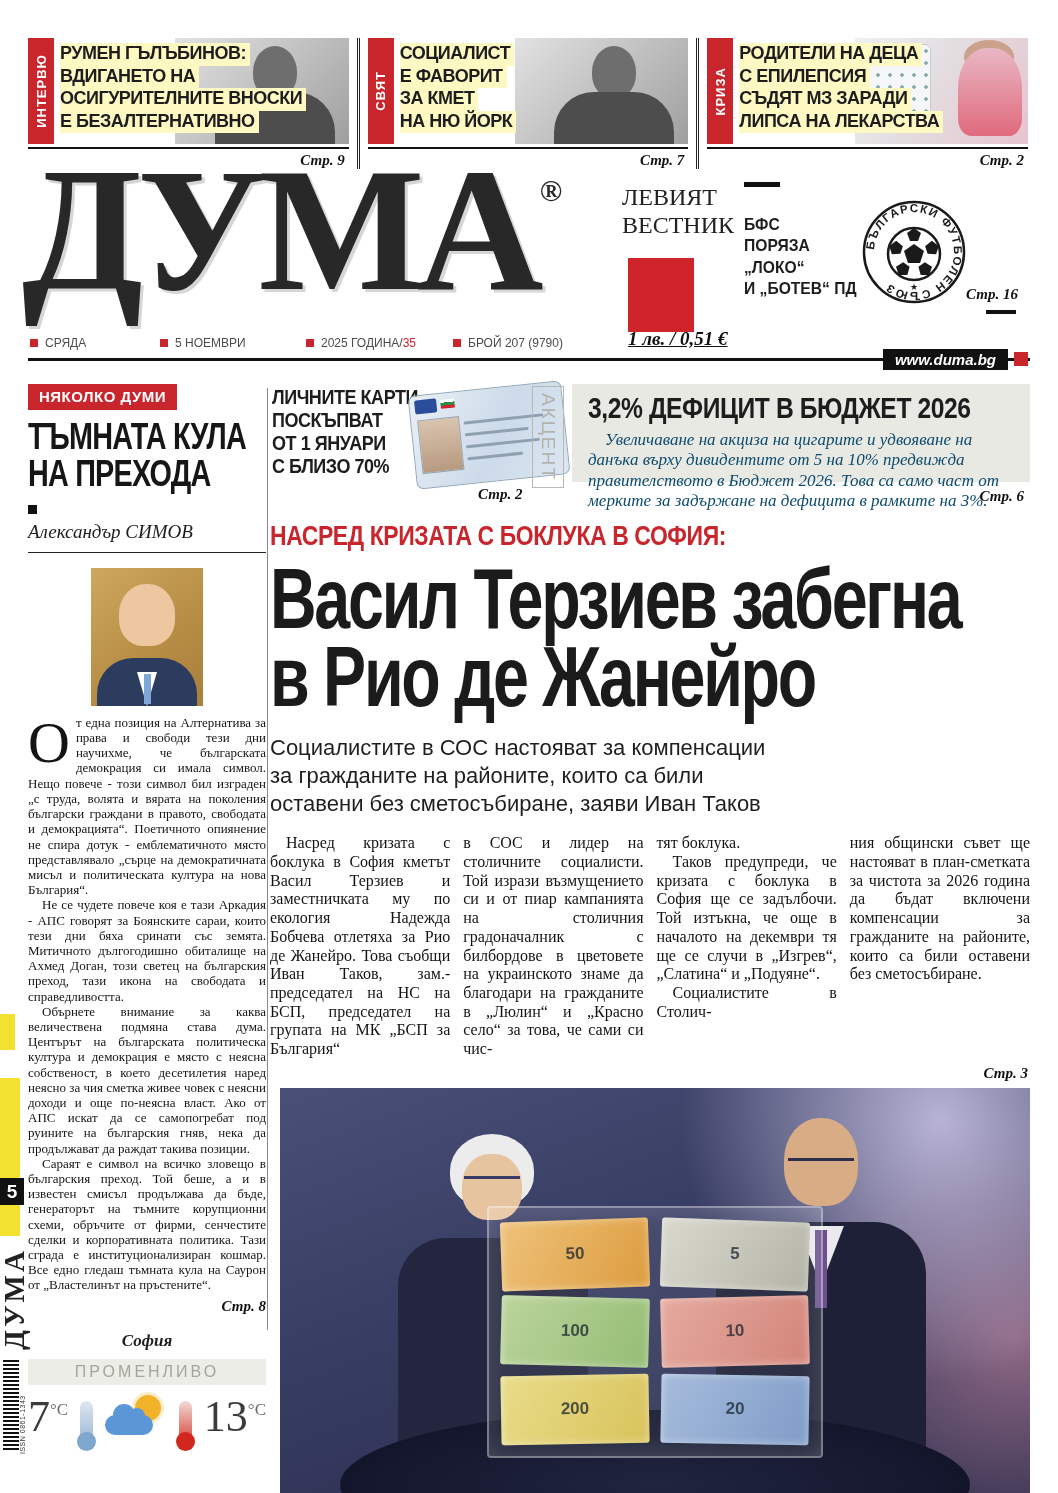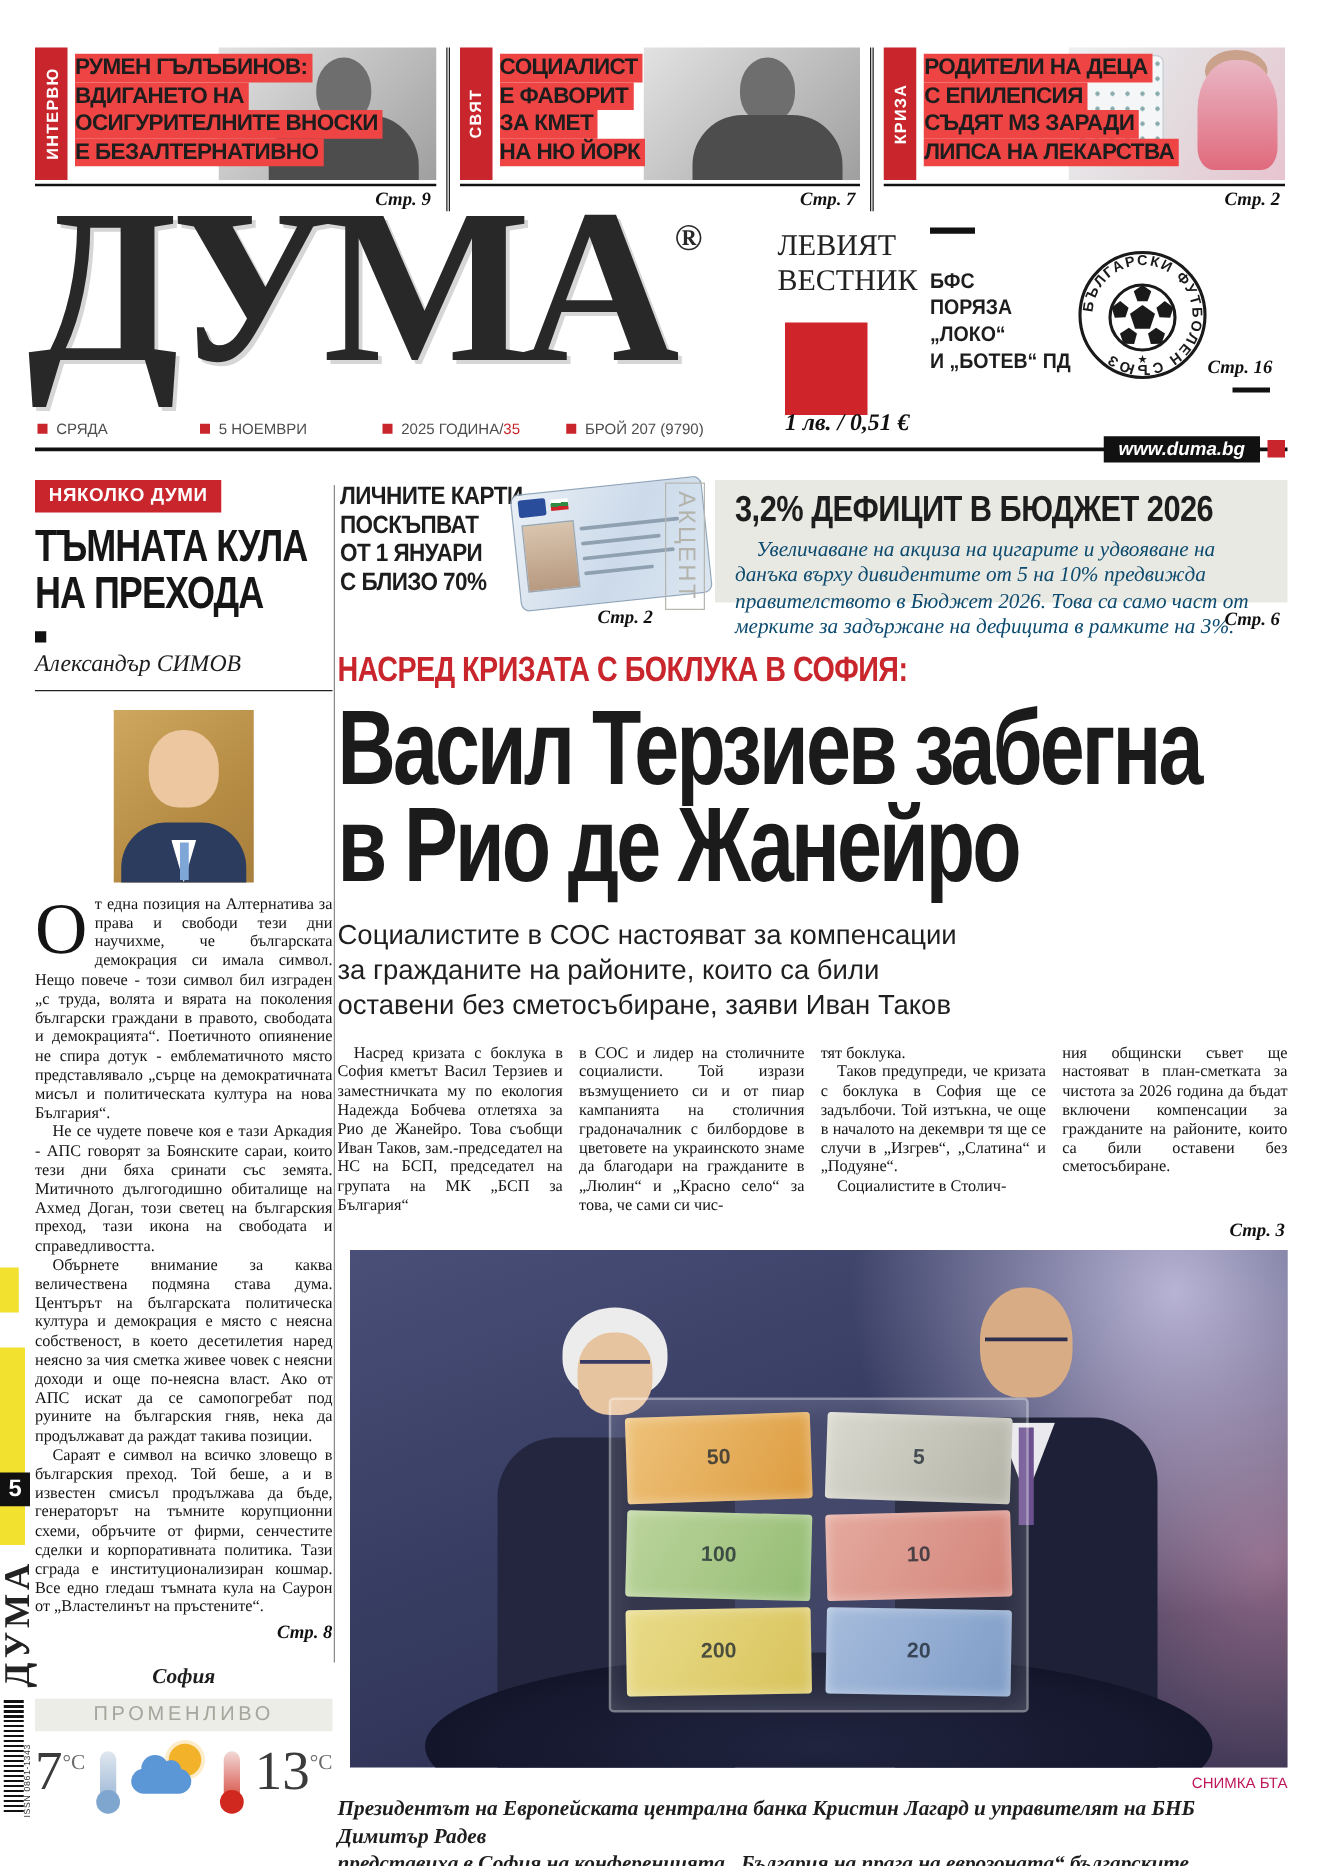--- a/index.html
+++ b/index.html
@@ -1,32 +1,32 @@
 <!DOCTYPE html>
 <html><head>
 <meta charset="utf-8">
 <style>
   html,body{margin:0;padding:0;}
   body{width:1058px;height:1493px;position:relative;background:#fff;overflow:hidden;
        font-family:"Liberation Sans",sans-serif;color:#1d1d1d;}
-  .ser{font-family:"Liberation Serif",serif;}
+  .ser{font-family:"Liberation Serif",serif;text-decoration:underline;}
   .pageref{font-family:"Liberation Serif",serif;font-style:italic;font-weight:bold;font-size:15px;color:#111;}
   .pre{white-space:pre-line;}
 
   
   .teasers{position:absolute;top:38px;left:28px;right:30px;display:flex;}
   .teaser{flex:1;min-width:0;}
   .teaser + .teaser{border-left:3px double #222;padding-left:8px;margin-left:8px;}
   .t-top{position:relative;height:106px;display:flex;}
   .t-tag{width:26px;background:#c9252c;color:#fff;display:flex;align-items:center;justify-content:center;}
   .t-tag span{writing-mode:vertical-rl;transform:rotate(180deg);font-weight:bold;font-size:13px;letter-spacing:1px;}
   .t-main{flex:1;position:relative;margin-left:6px;}
   .t-photo{position:absolute;right:0;top:0;width:60%;height:100%;overflow:hidden;}
   .t-title{position:relative;z-index:2;padding-top:5px;}
-  .t-title span{display:table;background:#ef4444;padding:0 4px 1px 0;font-weight:bold;font-size:18px;line-height:1.2;letter-spacing:-0.5px;}
+  .t-title span{display:table;background:#fef9c3;padding:0 4px 1px 0;font-weight:bold;font-size:18px;line-height:1.2;letter-spacing:-0.5px;}
   .t-foot{border-top:2px solid #111;margin-top:3px;text-align:right;padding:2px 4px 0 0;}
   .ph-gray{background:linear-gradient(135deg,#e2e2e2,#9f9f9f);}
   .sil-head{position:absolute;width:44px;height:52px;border-radius:50% 50% 45% 45%;background:#6e6e6e;right:52px;top:8px;}
   .sil-body{position:absolute;width:120px;height:58px;border-radius:40px 40px 0 0;background:#4d4d4d;right:14px;bottom:-6px;}
   .ph-epi{background:linear-gradient(120deg,#eef0f2 0%,#e3dde0 45%,#e7c4cf 100%);}
   .epi-machine{position:absolute;left:4px;top:6px;width:70px;height:70px;background:#f4f6f8;border:1px solid #c6ccd2;border-radius:6px;
     background-image:radial-gradient(#8aa 1.5px,transparent 2px);background-size:12px 12px;}
   .epi-child{position:absolute;right:6px;top:10px;width:64px;height:88px;border-radius:45% 45% 20% 20%;background:linear-gradient(#e9b7c4,#e06a7d);}
   .epi-hair{position:absolute;right:14px;top:2px;width:50px;height:34px;border-radius:50%;background:#caa18a;}
 
@@ -122,21 +122,21 @@
   .defbox{position:absolute;left:302px;top:0;width:458px;height:98px;background:#e9e9e3;box-sizing:border-box;padding:8px 16px;}
   .deftitle{font-weight:bold;font-size:29px;letter-spacing:-0.5px;transform:scaleX(0.85);transform-origin:0 0;width:118%;}
   .deftext{margin-top:5px;font-family:"Liberation Serif",serif;font-style:italic;font-size:17px;line-height:1.2;color:#0c4a6e;}
   .defpage{position:absolute;right:6px;top:104px;}
 
   .kicker{margin:10px 0 0;color:#c9252c;font-weight:bold;font-size:28px;letter-spacing:-0.5px;
           transform:scaleX(0.82);transform-origin:0 0;width:122%;}
   .mhead{margin-top:8px;font-weight:bold;font-size:85px;line-height:0.92;letter-spacing:-3px;color:#1b1b1b;
          transform:scaleX(0.76);transform-origin:0 0;width:132%;white-space:pre-line;}
   .deck{margin-top:18px;font-size:22px;line-height:1.27;color:#1f1f1f;white-space:pre-line;}
-  .cols{display:flex;gap:13px;margin-top:16px;font-family:"Liberation Serif",serif;font-size:13px;line-height:1.17;text-align:justify;color:#141414;}
+  .cols{display:flex;gap:13px;margin-top:16px;font-family:"Liberation Serif",serif;font-size:16px;line-height:1.17;text-align:justify;color:#141414;}
   .col{flex:1;min-width:0;white-space:pre-line;}
   .page3{text-align:right;margin:6px 2px 6px 0;}
   .vkbar{margin-left:10px;background:#c9252c;color:#fff;text-align:center;font-weight:bold;font-size:15px;
          line-height:24px;letter-spacing:1px;}
   .photo-main{margin-left:10px;margin-top:4px;height:414px;position:relative;overflow:hidden;
       background:
         radial-gradient(circle at 88% 8%,rgba(206,200,232,0.85),rgba(206,200,232,0) 34%),
         radial-gradient(circle at 98% 60%,rgba(224,150,175,0.55),rgba(224,150,175,0) 30%),
         linear-gradient(160deg,#4a4f78 0%,#383d63 40%,#2c3153 75%,#252947 100%);}
   .tbl{position:absolute;left:8%;bottom:-58px;width:84%;height:150px;border-radius:50%;

